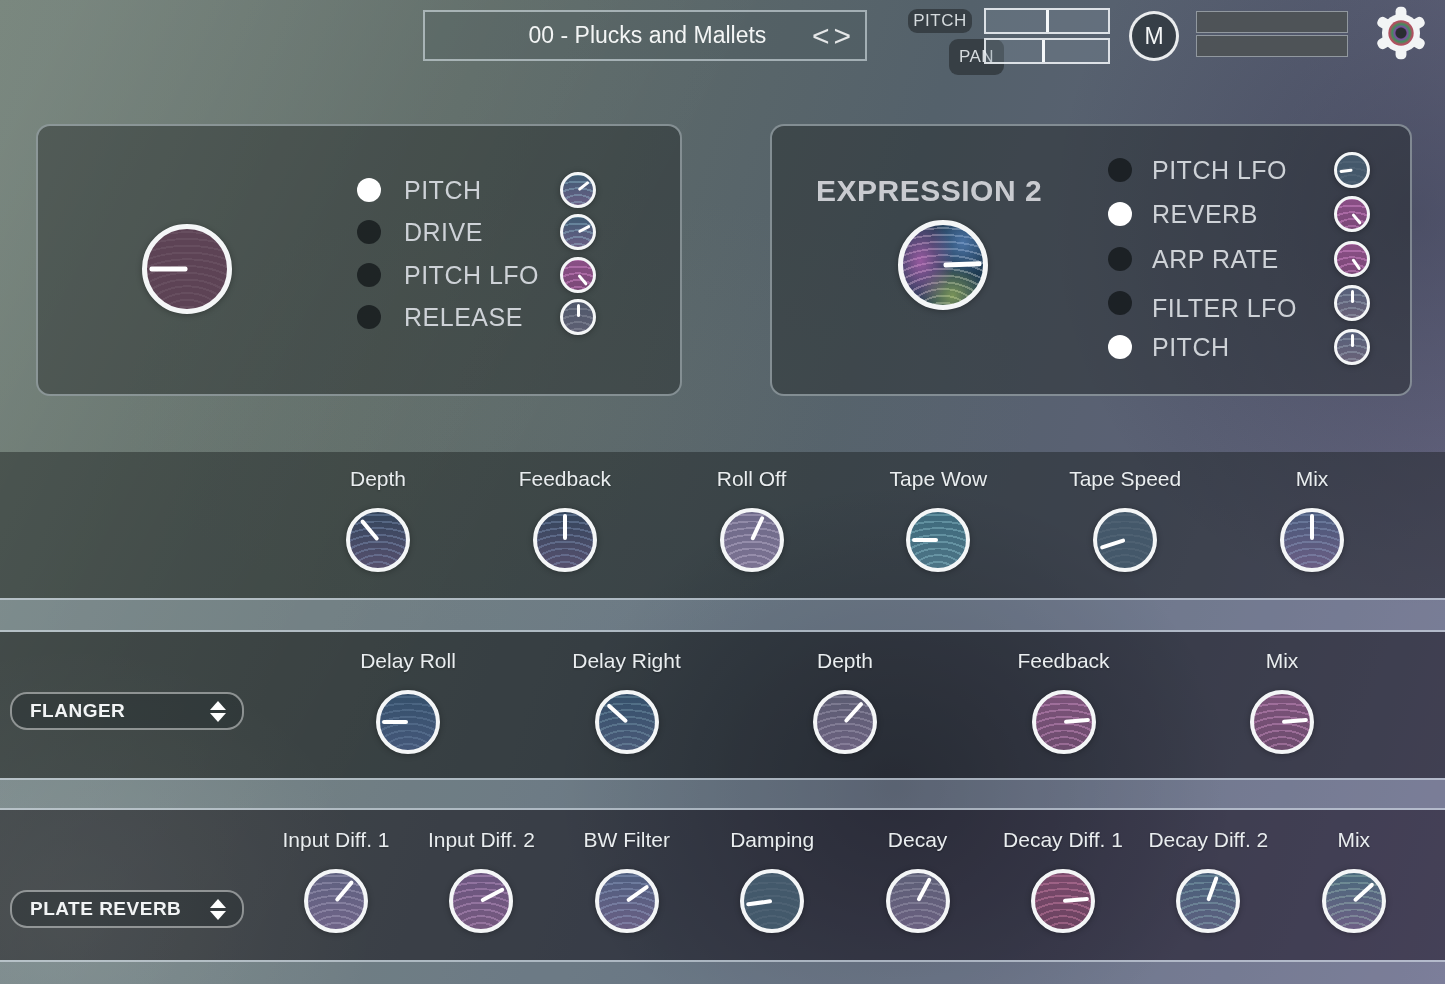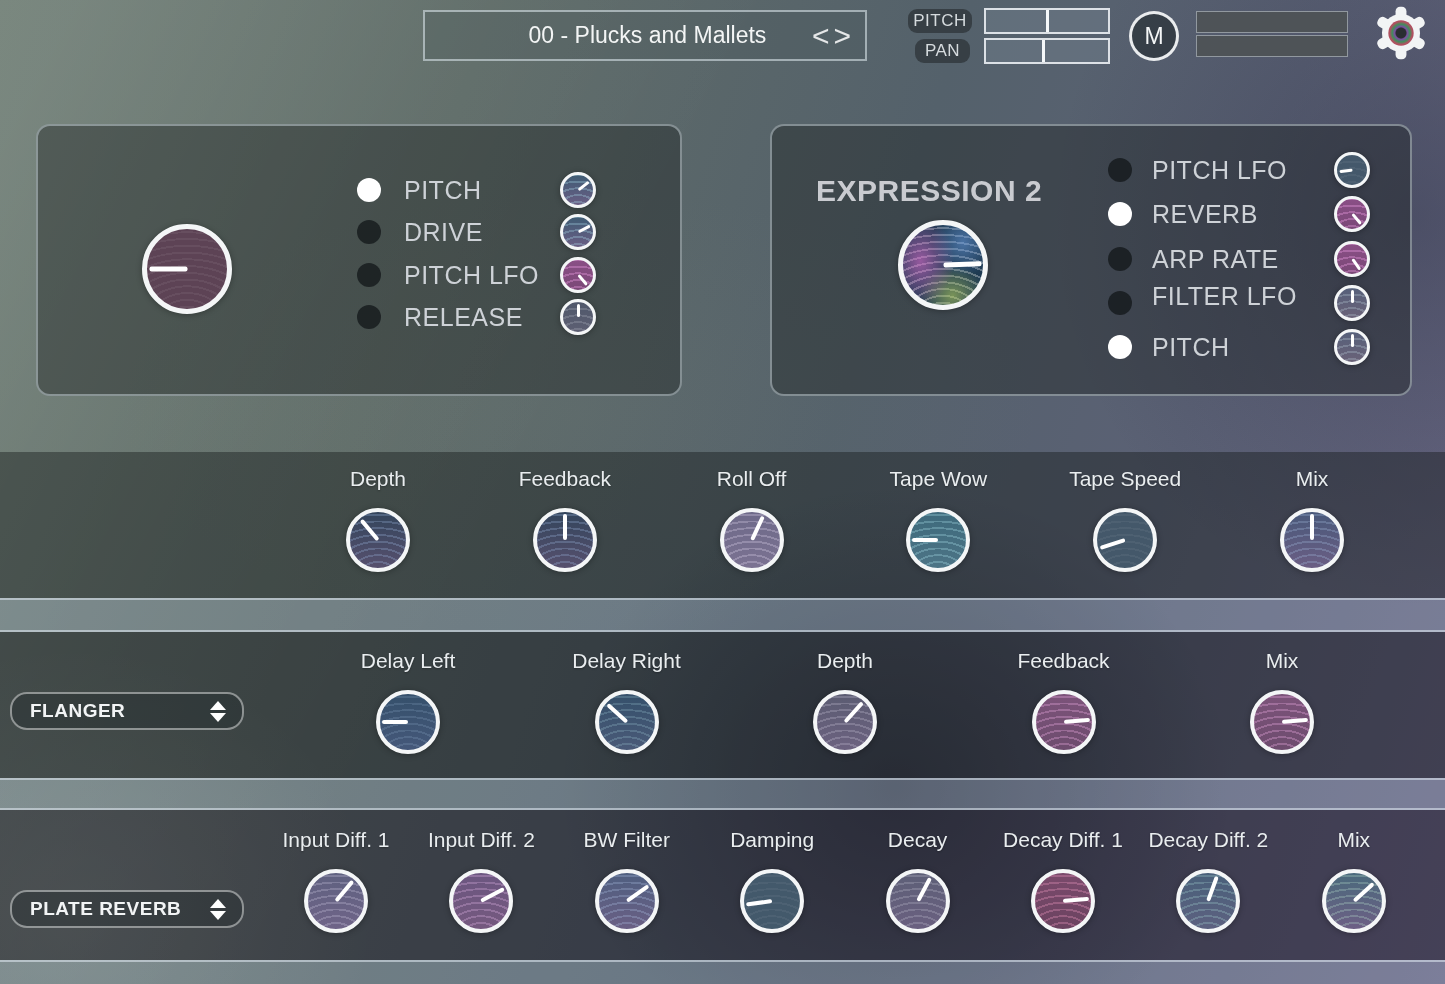--- a/index.html
+++ b/index.html
@@ -92,21 +92,21 @@
     <div class="preset-nav">
       <span>&lt;</span>
       <span>&gt;</span>
     </div>
   </div>
 
   <div class="abs pill" style="left:908px;top:9px;width:64px;height:24px;">PITCH</div>
   <div class="abs hslider" style="left:984px;top:8px;width:122px;height:22px;">
     <div class="mark" id="pitch-mark" style="left: calc(50% - 1.5px);"></div>
   </div>
-  <div class="abs pill" style="left:915px;top:39px;width:55px;height:24px;">PAN</div>
+  <div class="abs pill" style="left:949px;top:39px;width:55px;height:36px;">PAN</div>
   <div class="abs hslider" style="left:984px;top:38px;width:122px;height:22px;">
     <div class="mark" id="pan-mark" style="left: calc(47% - 1.5px);"></div>
   </div>
 
   <div class="abs mbtn" style="left:1129px;top:11px;">M</div>
 
   <div class="abs meter" style="left:1196px;top:11px;width:150px;height:20px;"></div>
   <div class="abs meter" style="left:1196px;top:35px;width:150px;height:20px;"></div>
 
   <svg class="abs gear" style="left:1372px;top:4px;" width="58" height="58" viewBox="0 0 64 64">
@@ -174,21 +174,21 @@
       <div class="t-label" style="left: 380px; top: 74.3px;">REVERB</div>
       <div class="knob" style="width: 30px; height: 30px; border-width: 3px; --c1: #8a4f86; --c2: #7a4877; --stripe: rgba(240,160,230,0.35); left: 562px; top: 70.3px;">
         <div class="ptr" style="width: 3px; height: 13px; left: calc(50% - 1.5px); top: calc(50% - 13px); transform: rotate(140deg);"></div>
       </div>
       <div class="radio" style="left: 336px; top: 120.6px;"></div>
       <div class="t-label" style="left: 380px; top: 118.6px;">ARP RATE</div>
       <div class="knob" style="width: 30px; height: 30px; border-width: 3px; --c1: #8a4f86; --c2: #7a4877; --stripe: rgba(240,160,230,0.35); left: 562px; top: 114.6px;">
         <div class="ptr" style="width: 3px; height: 13px; left: calc(50% - 1.5px); top: calc(50% - 13px); transform: rotate(145deg);"></div>
       </div>
       <div class="radio" style="left: 336px; top: 164.9px;"></div>
-      <div class="t-label" style="left: 380px; top: 156px;">FILTER LFO</div>
+      <div class="t-label" style="left: 380px; top: 168px;">FILTER LFO</div>
       <div class="knob" style="width: 30px; height: 30px; border-width: 3px; --c1: #56607a; --c2: #6a6278; --stripe: rgba(190,210,220,0.28); left: 562px; top: 158.9px;">
         <div class="ptr" style="width: 3px; height: 13px; left: calc(50% - 1.5px); top: calc(50% - 13px); transform: rotate(0deg);"></div>
       </div>
       <div class="radio on" style="left: 336px; top: 209.2px;"></div>
       <div class="t-label" style="left: 380px; top: 207.2px;">PITCH</div>
       <div class="knob" style="width: 30px; height: 30px; border-width: 3px; --c1: #56607a; --c2: #6a6278; --stripe: rgba(190,210,220,0.28); left: 562px; top: 203.2px;">
         <div class="ptr" style="width: 3px; height: 13px; left: calc(50% - 1.5px); top: calc(50% - 13px); transform: rotate(0deg);"></div>
       </div>
     </div>
 
@@ -235,21 +235,21 @@
   <div class="abs" id="row1" style="left:0;top:632px;width:1445px;height:146px;">
       <div class="selector" style="top: 60px;">
         <div class="sel-label">FLANGER</div>
         <div class="sorticon">
           <i class="up"></i>
           <i class="dn"></i>
         </div>
       </div>
       <div class="knob-strip" style="top: 58px; padding-left: 376px; gap: 154.5px;">
         <div class="kcell">
-          <div class="klabel">Delay Left</div>
+          <div class="klabel">Delay Roll</div>
           <div class="knob" style="width: 56px; height: 56px; border-width: 4px; --c1: #35506b; --c2: #45587a; --stripe: rgba(160,190,220,0.18); left: 0px; top: 0px;">
             <div class="ptr" style="width: 4px; height: 26px; left: calc(50% - 2px); top: calc(50% - 26px); transform: rotate(270deg);"></div>
           </div>
         </div>
         <div class="kcell">
           <div class="klabel">Delay Right</div>
           <div class="knob" style="width: 56px; height: 56px; border-width: 4px; --c1: #35506b; --c2: #4a5a78; --stripe: rgba(170,215,225,0.22); left: 0px; top: 0px;">
             <div class="ptr" style="width: 4px; height: 26px; left: calc(50% - 2px); top: calc(50% - 26px); transform: rotate(312deg);"></div>
           </div>
         </div>

